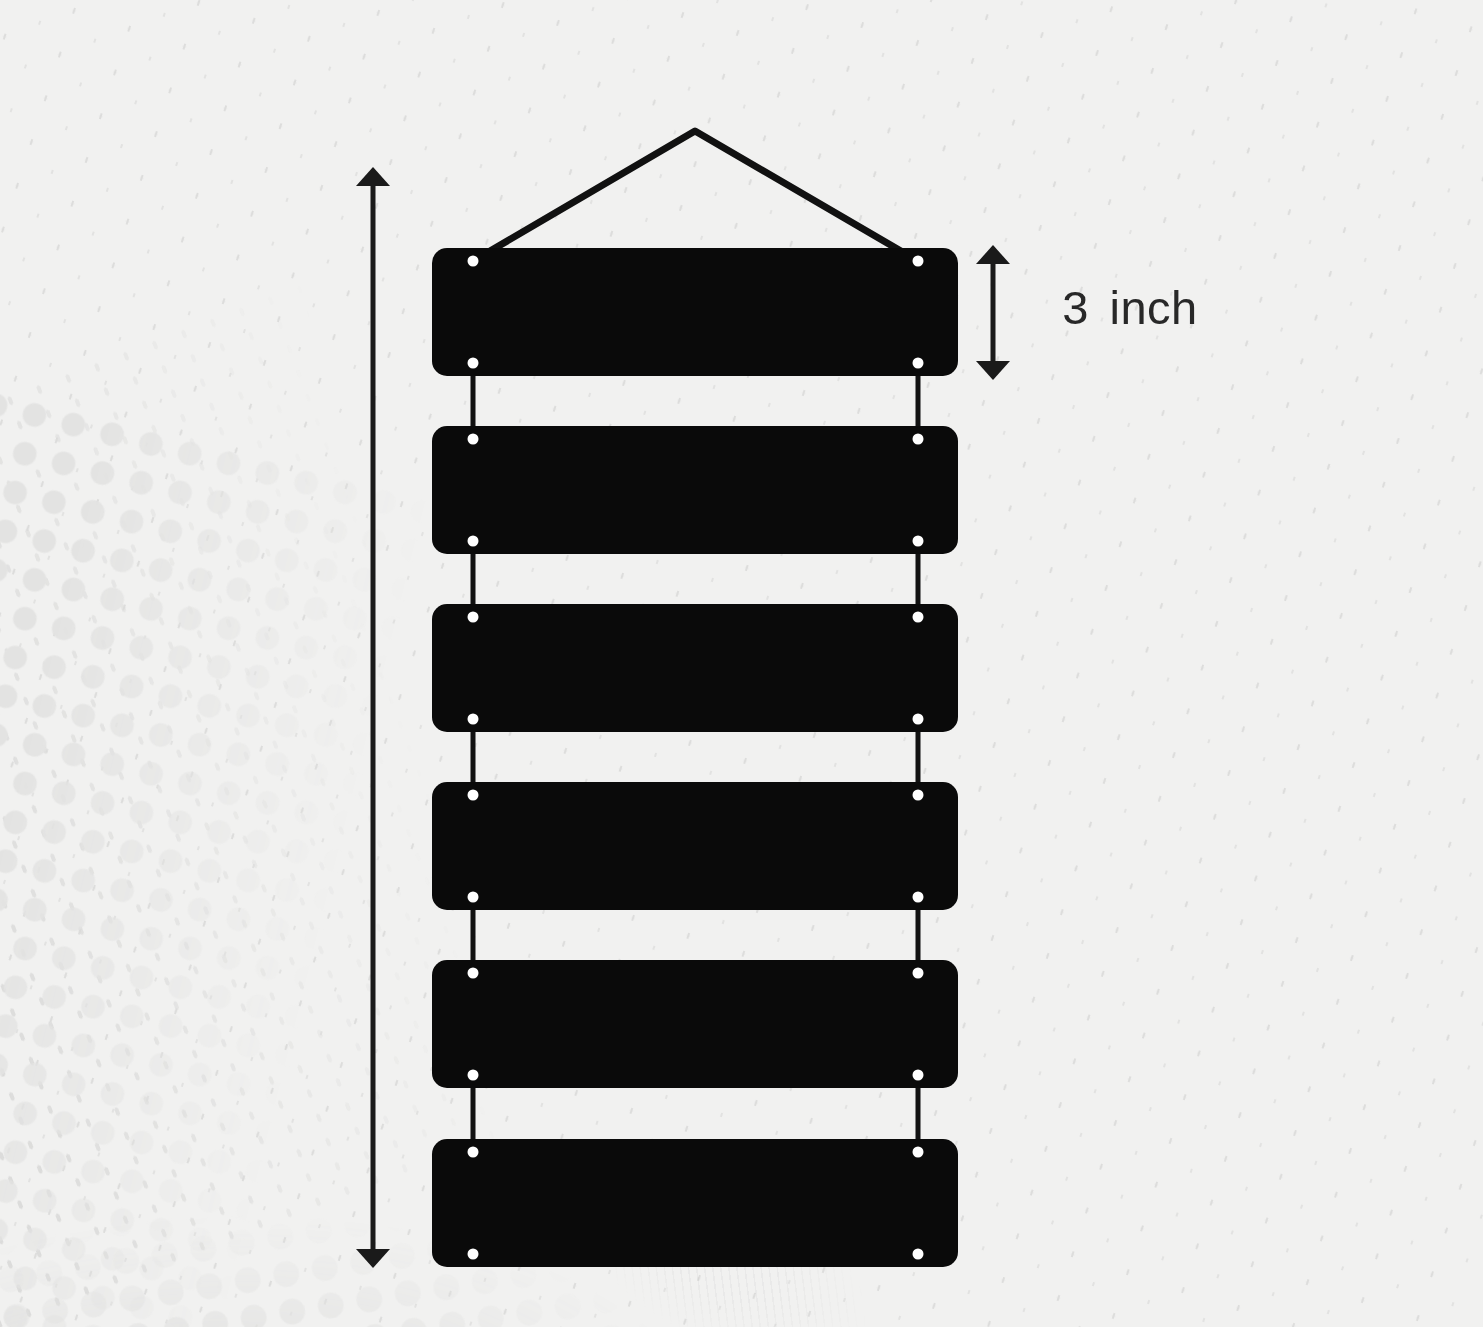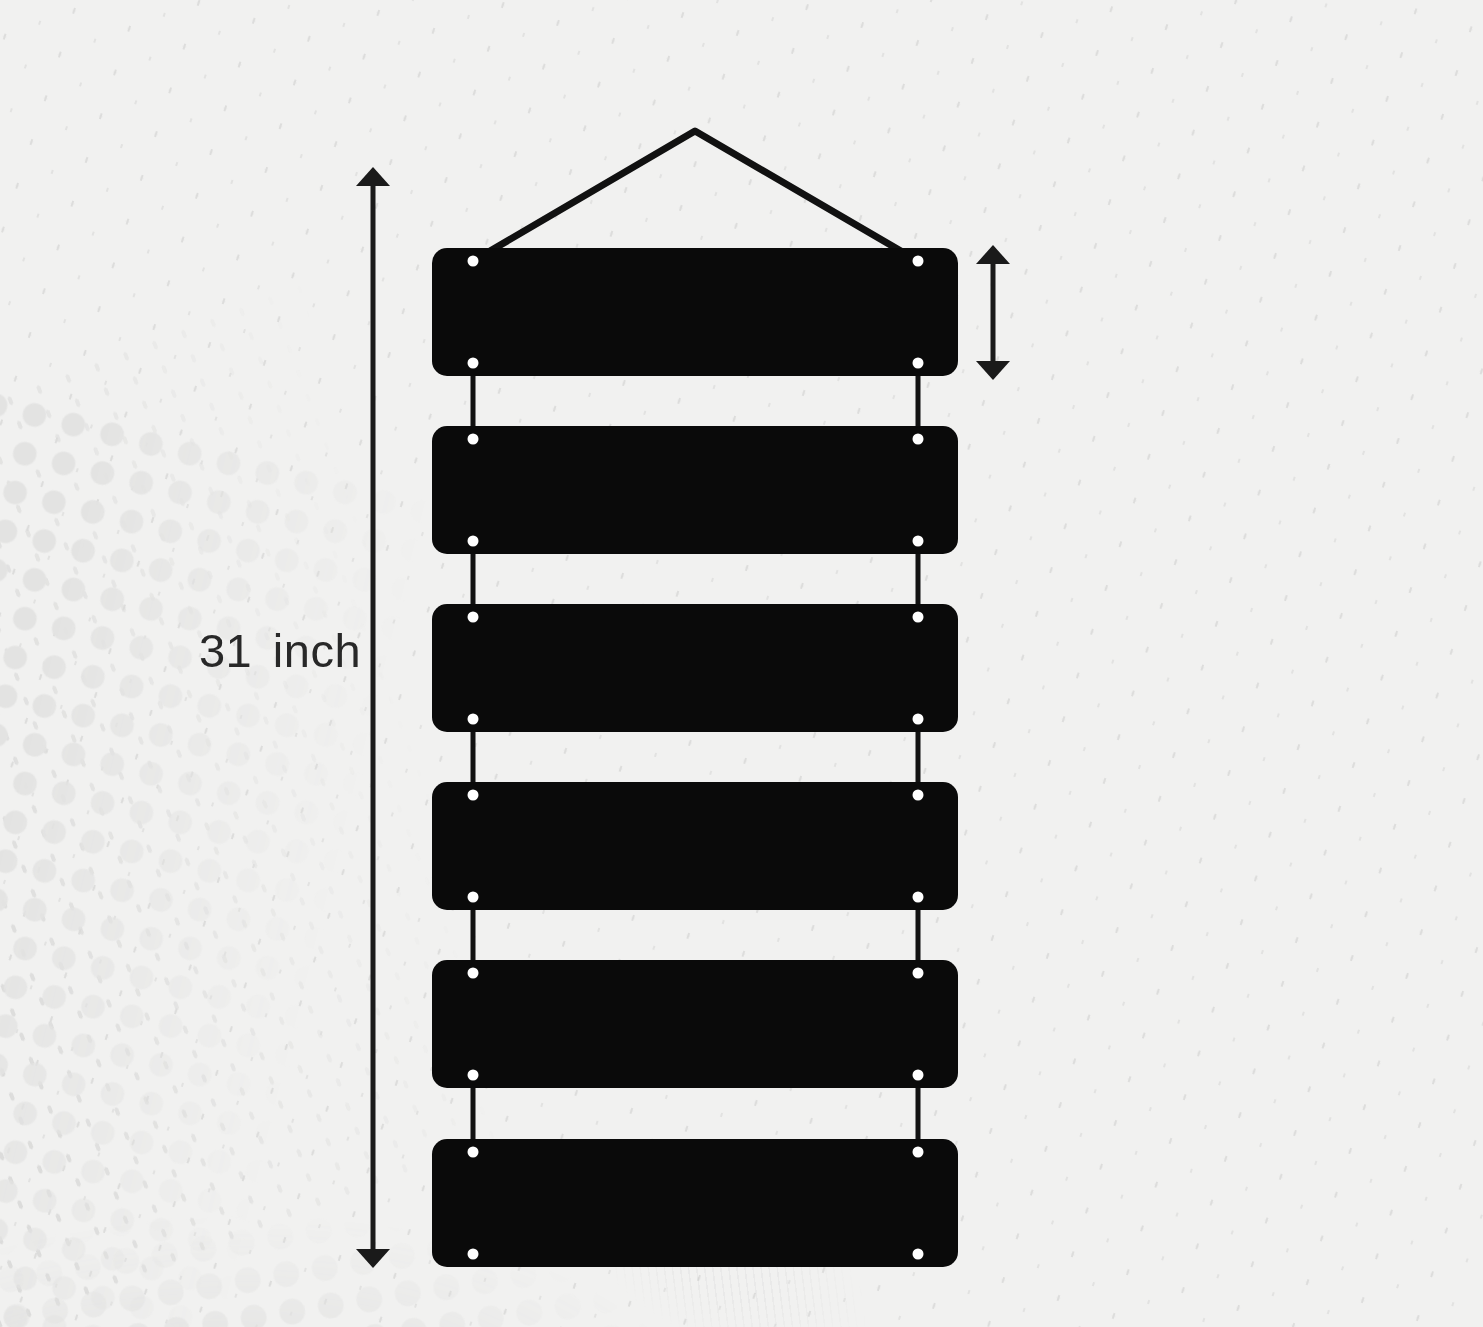--- a/index.html
+++ b/index.html
@@ -135,16 +135,16 @@
       <polygon points="373,1268 356,1249 390,1249"></polygon>
     </g>
 
     <g fill="#1a1a1a">
       <line x1="993" y1="259" x2="993" y2="366" stroke="#1a1a1a" stroke-width="5"></line>
       <polygon points="993,245 976,264 1010,264"></polygon>
       <polygon points="993,380 976,361 1010,361"></polygon>
     </g>
   </svg>
 
-  <div class="dim-label label-total">31 inch</div>
 
+  <div class="dim-label label-plank">3 inch</div>
 
 </div>
 
 </body></html>

